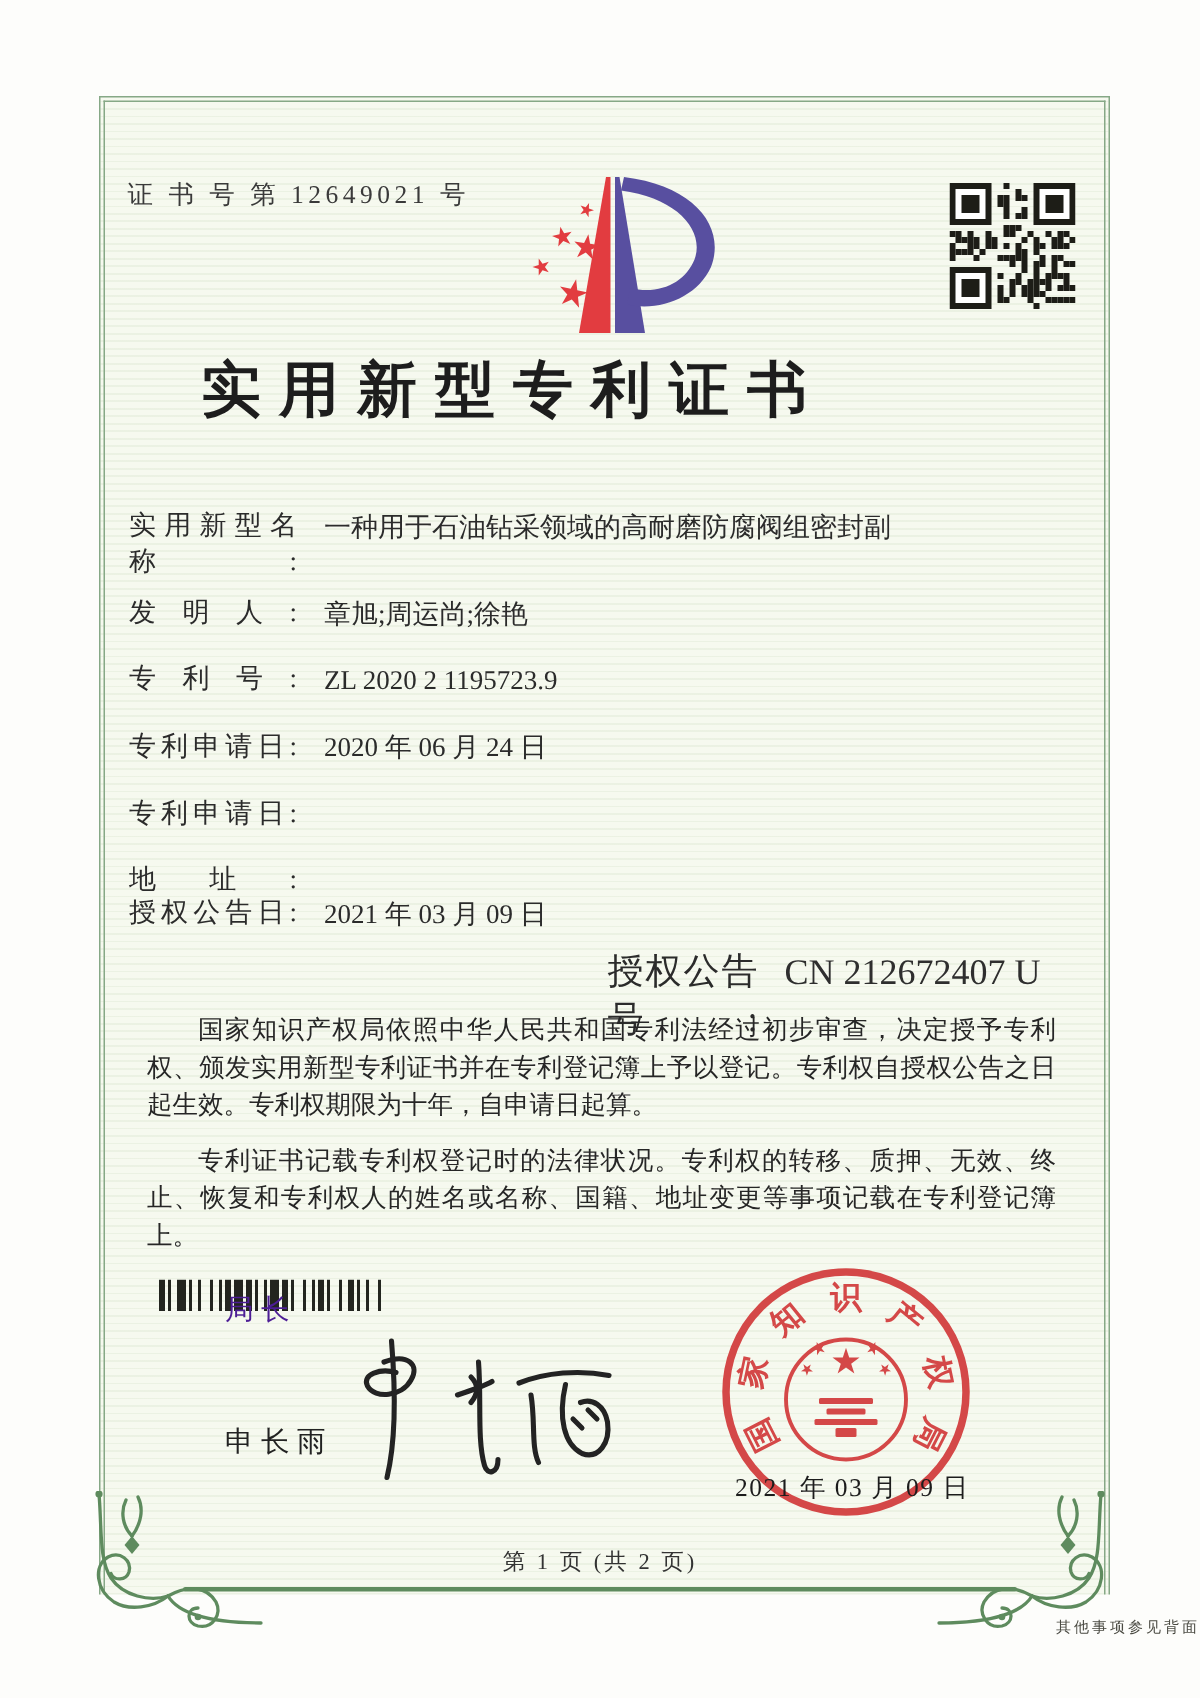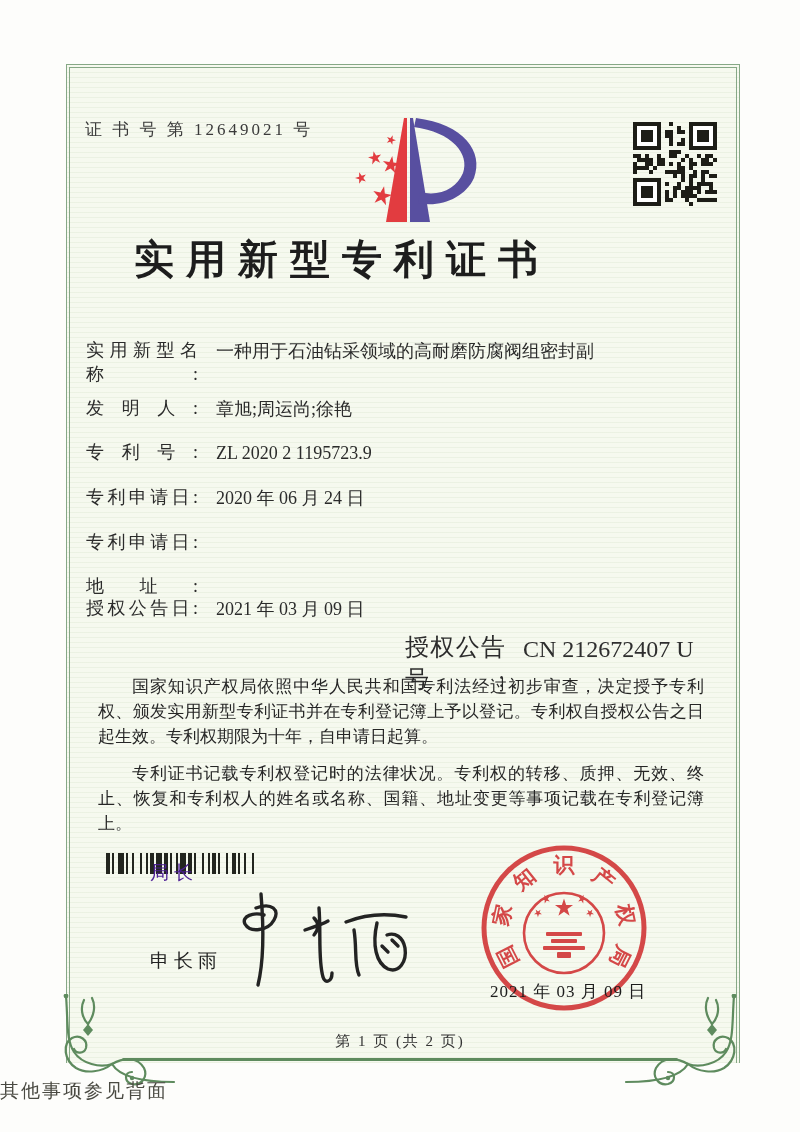--- a/index.html
+++ b/index.html
@@ -58,21 +58,21 @@
   .barcode{position:absolute;left:106px;top:853px;width:204px;height:21px;}
   
   .director-label{position:absolute;left:150px;top:860px;font-size:19px;letter-spacing:5px;color:#4c1d95;}
   .director-name{position:absolute;left:150px;top:948px;font-size:19px;letter-spacing:5px;color:#222;}
   .signature{position:absolute;left:226px;top:888px;width:195px;height:102px;}
   
   .seal{position:absolute;left:476px;top:840px;width:176px;height:176px;opacity:.92;}
   .seal-date{position:absolute;left:490px;top:980px;font-size:17px;letter-spacing:1px;color:#1c1c1c;}
   
   .page-footer{position:absolute;left:0;top:1032px;width:800px;text-align:center;font-size:15px;color:#333;letter-spacing:2px;}
-  .back-note{position:absolute;left:0;top:1078px;width:800px;text-align:left;font-size:19px;color:#4a4a42;letter-spacing:2px;}
+  .back-note{position:absolute;left:0;top:1078px;width:800px;text-align:right;font-size:10px;color:#4a4a42;letter-spacing:2px;}
 </style>
 </head>
 <body>
 
 <div class="frame">
   <div class="frame-inner"></div>
 </div>
 <div class="bottom-rule"></div>
 
 <svg class="corner-orn left" viewBox="0 0 126 100">

